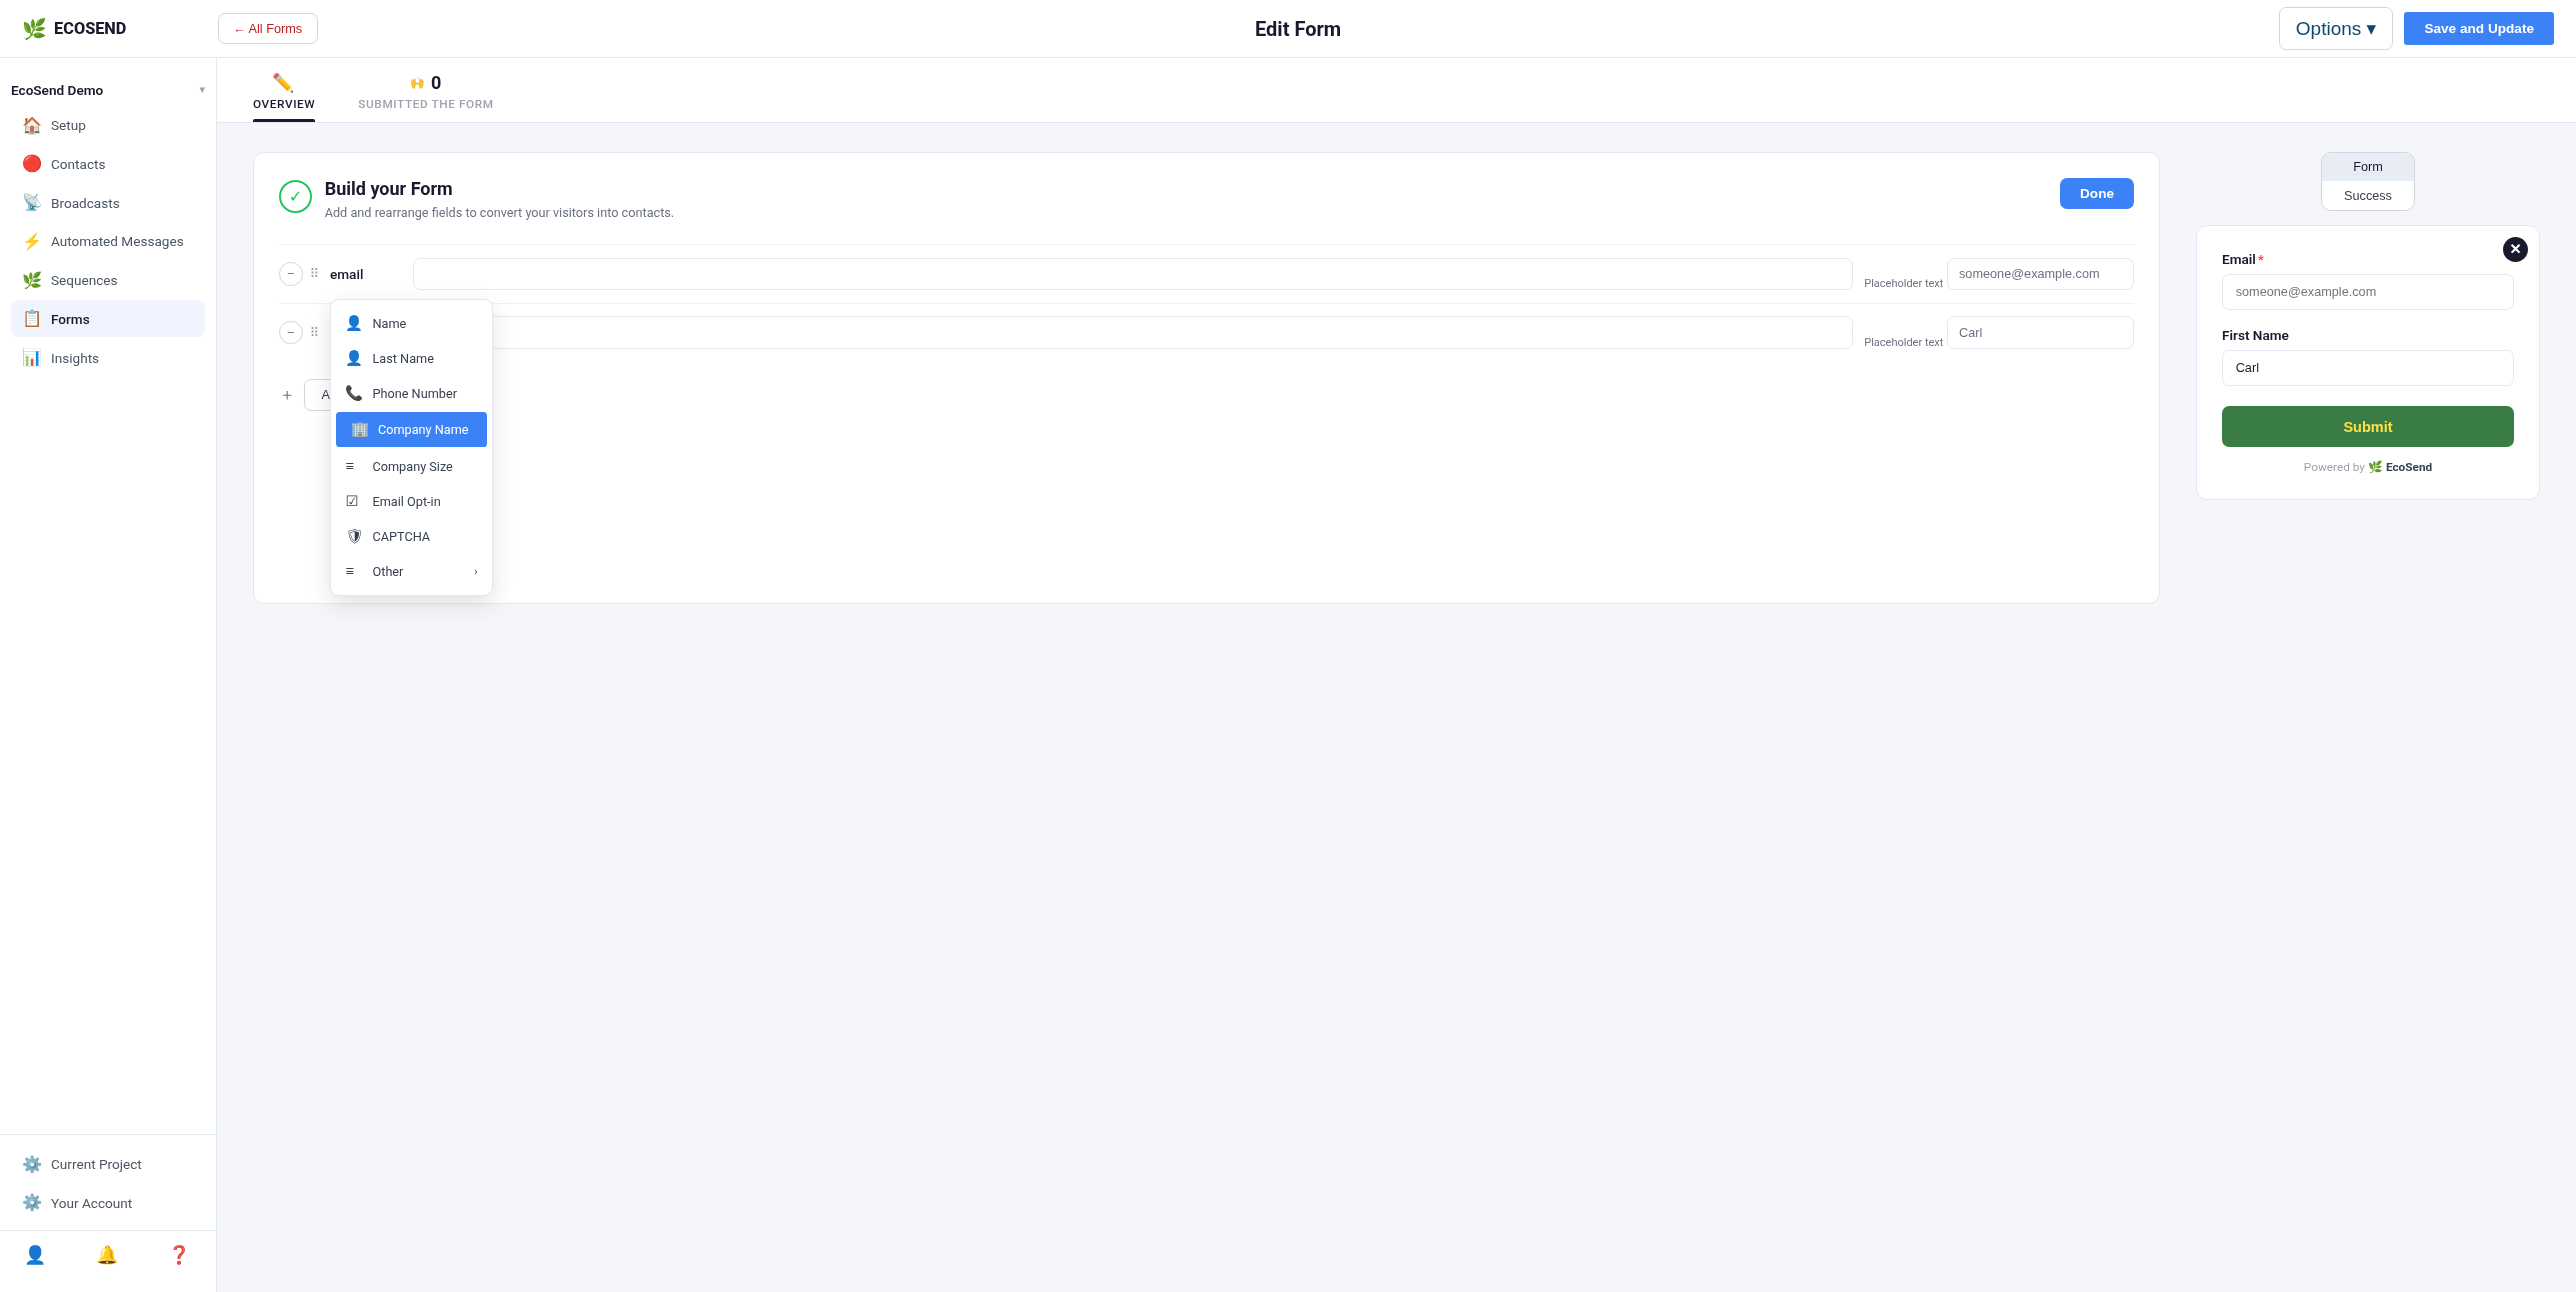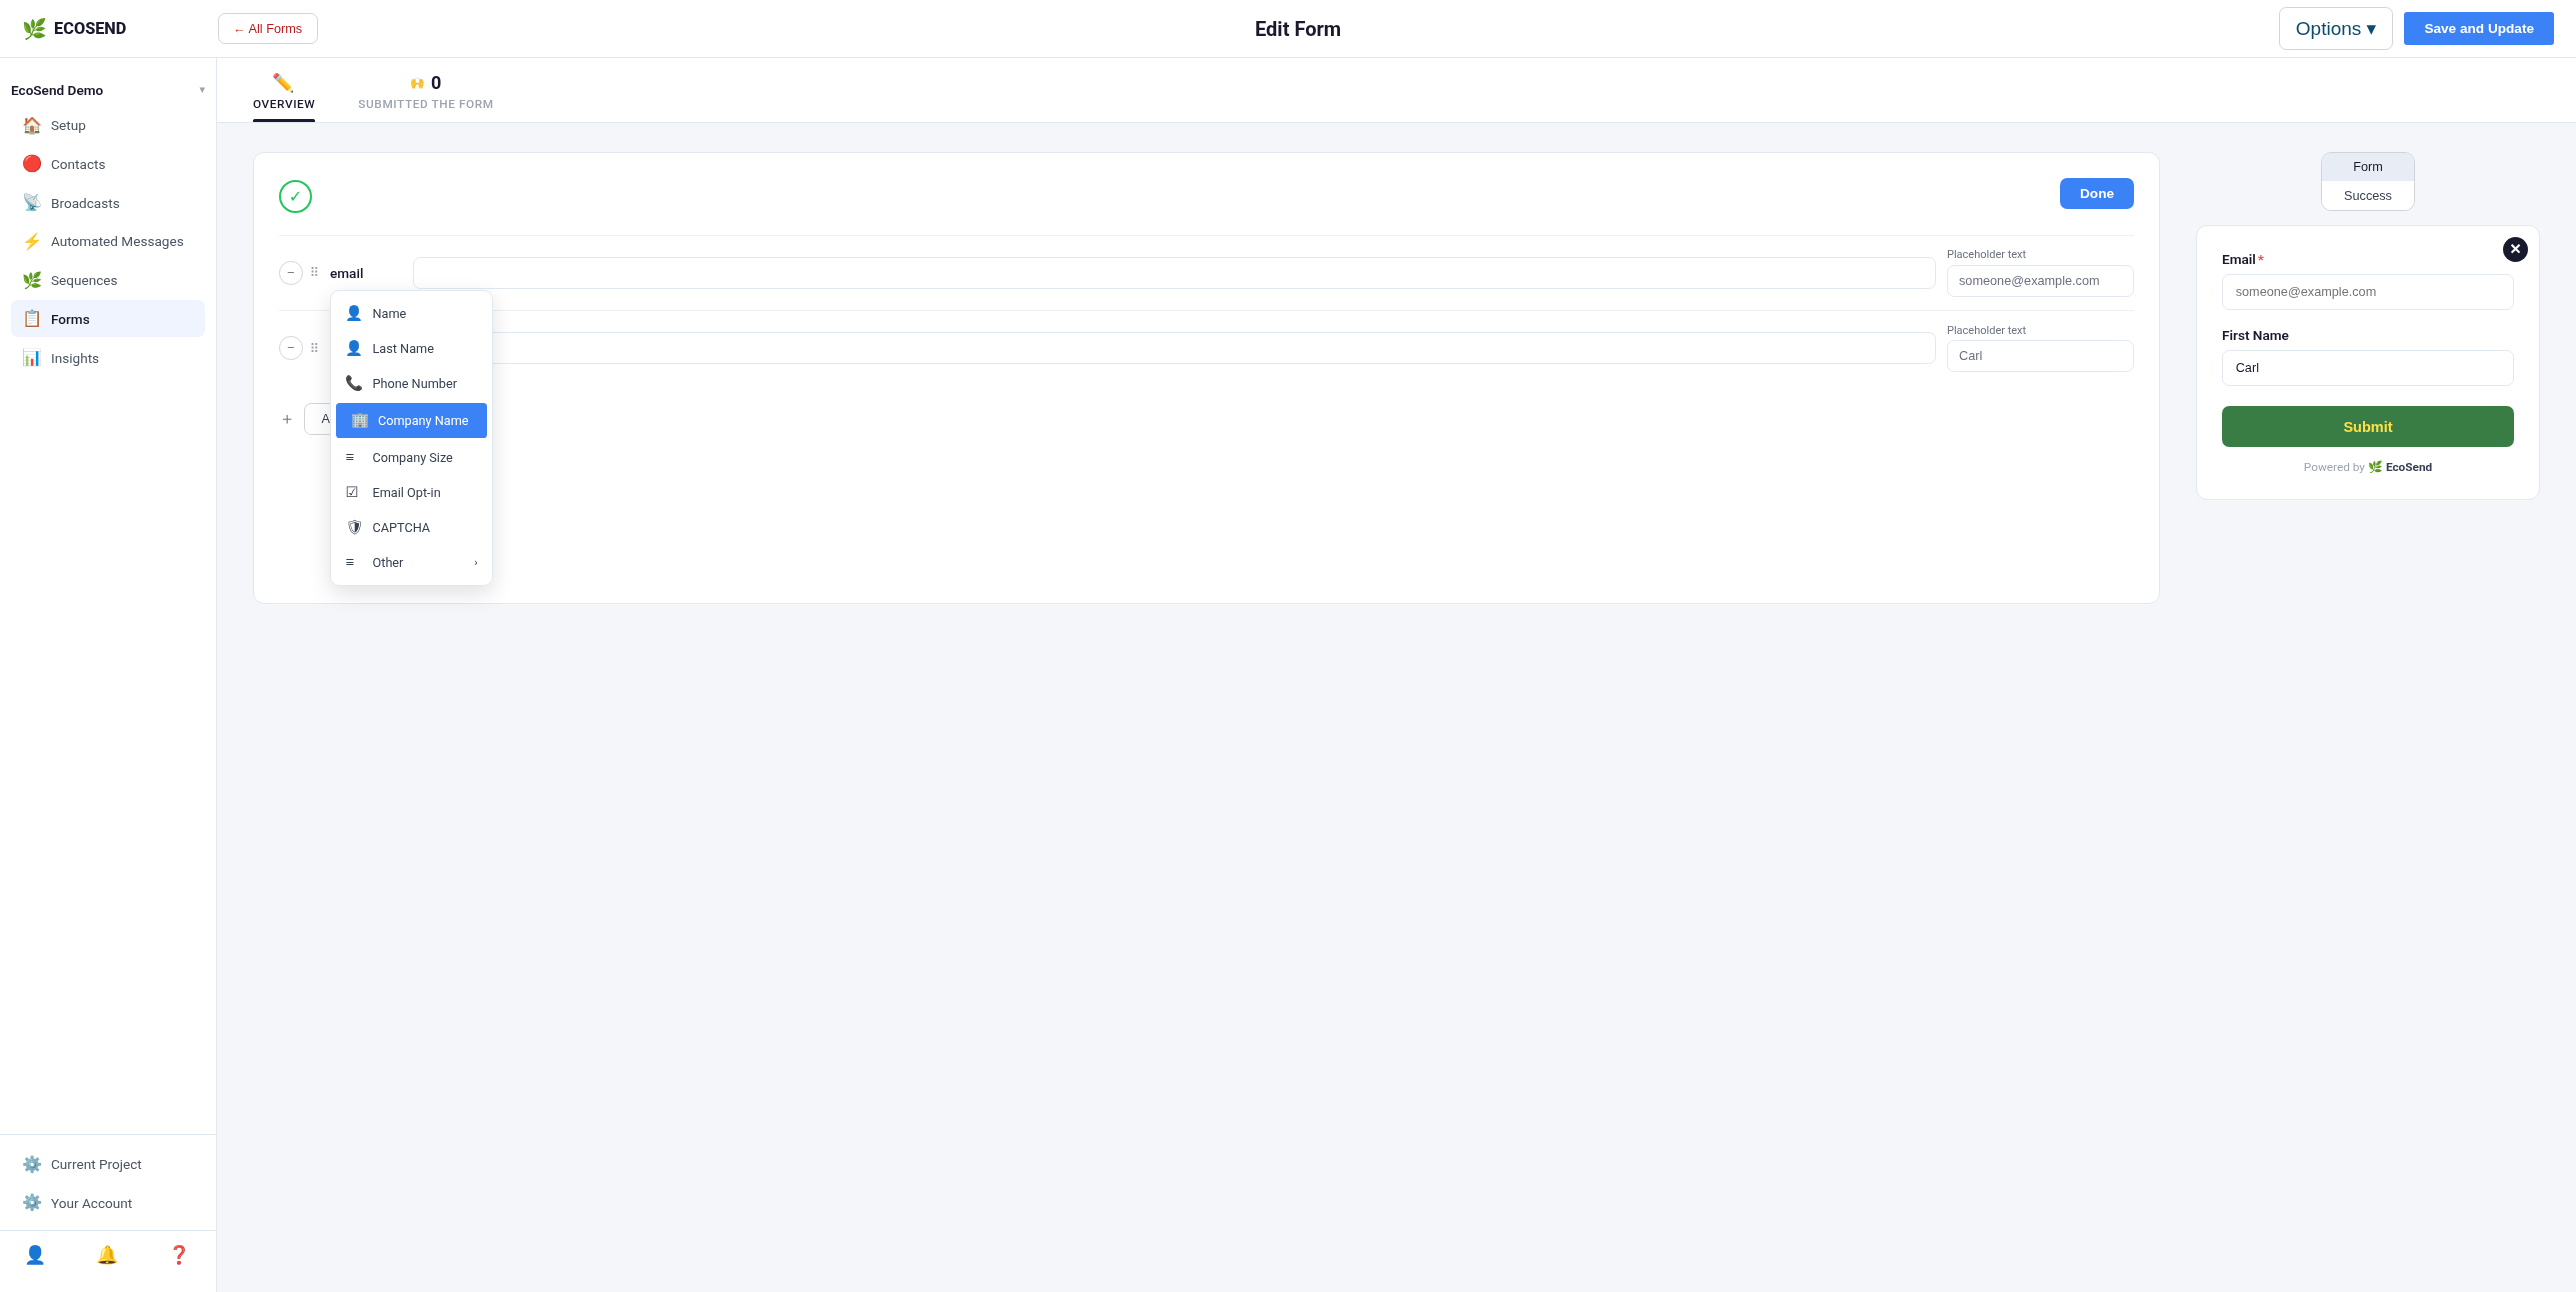--- a/index.html
+++ b/index.html
@@ -114,21 +114,21 @@
       background: #fff; cursor: pointer; display: flex; align-items: center; justify-content: center;
       font-size: 12.7px; color: #6b7280;
     }
     .drag-handle { color: #9ca3af; font-size: 12.7px; cursor: grab; }
     .field-label { font-size: 13.6px; font-weight: 500; color: #1a1a2e; min-width: 72px; }
     .field-inputs { display: flex; align-items: center; gap: 11px; flex: 1; }
     .field-label-input {
       flex: 1; padding: 8.1px 11px; border: 1.4px solid #e2e8f0; border-radius: 7.2px;
       font-size: 12.7px; color: #1a1a2e;
     }
-    .placeholder-section { display: flex; flex-direction: column; gap: 3.6px; }
+    .placeholder-section { display: flex; flex-direction: row; gap: 3.6px; align-items: flex-end; }
     .placeholder-label { font-size: 11px; color: #6b7280; }
     .placeholder-input {
       padding: 8.1px 11px; border: 1.4px solid #e2e8f0; border-radius: 7.2px;
       font-size: 12.7px; color: #6b7280; min-width: 181px;
     }
 
     
     .dropdown-menu {
       position: absolute; left: 51px; top: 54px; background: #fff;
       border: 0.9px solid #e2e8f0; border-radius: 9px; box-shadow: 0 7.2px 22px rgba(0,0,0,0.12);
@@ -284,20 +284,24 @@
       </div>
     </div>
 
     <div class="content-area">
 
       <div class="form-builder">
 
         <div class="build-header">
           <div class="build-title-section">
             <div class="check-circle">✓</div>
+            <div>
+              <div class="build-title">Build your Form</div>
+              <div class="build-desc">Add and rearrange fields to convert your visitors into contacts.</div>
+            </div>
           </div>
           <button class="done-btn">Done</button>
         </div>
 
         <div class="field-row" style="position:relative;">
           <div class="field-controls">
             <button class="minus-btn">−</button>
             <span class="drag-handle">⠿</span>
           </div>
           <span class="field-label">email</span>

